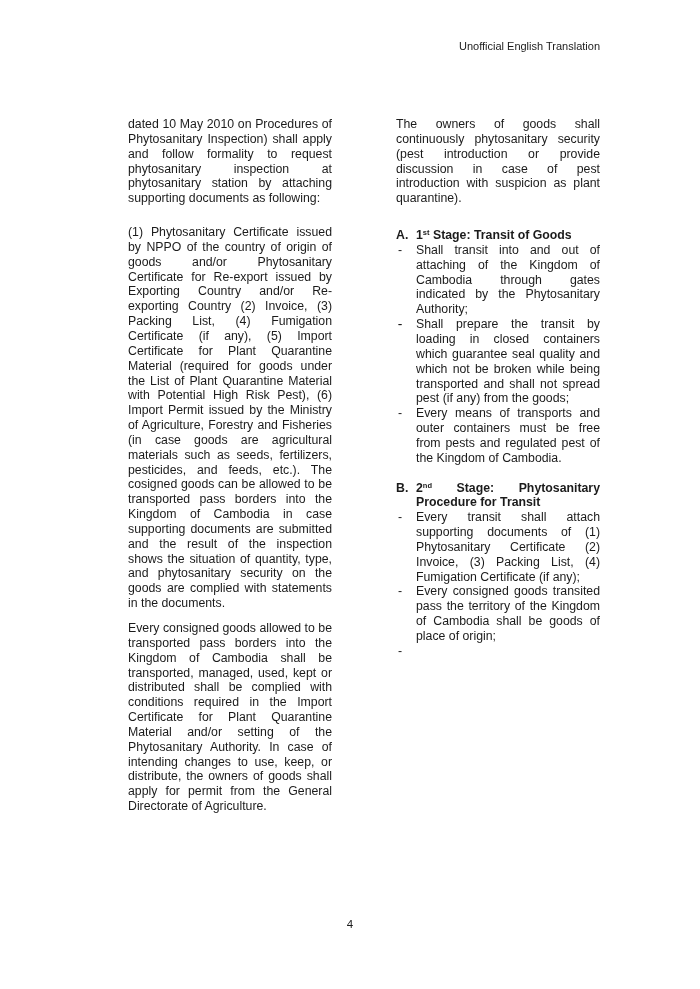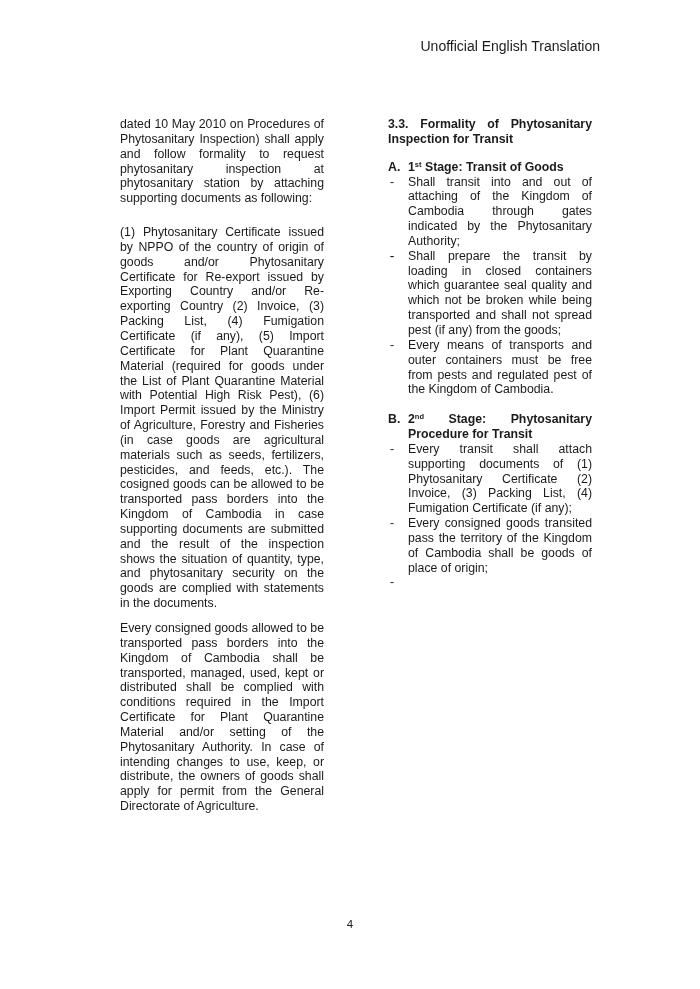--- a/index.html
+++ b/index.html
@@ -12,29 +12,29 @@
     color: #1b1b1b;
     font-family: "Liberation Sans", "DejaVu Sans", sans-serif;
     font-size: 12.3px;
     line-height: 14.85px;
     overflow: hidden;
   }
   .header-note {
     position: absolute;
     top: 40px;
     right: 100px;
-    font-size: 14px;
+    font-size: 11px;
     line-height: 13px;
     text-align: right;
     margin-left: 32px;
   }
   .columns {
     position: absolute;
     top: 117px;
-    left: 120px;
+    left: 128px;
     width: 472px;
     display: flex;
     gap: 64px;
   }
   .col { width: 204px; }
   .col p {
     margin: 0;
     text-align: justify;
   }
   .lc-para1 { margin-bottom: 19px !important; }
@@ -97,22 +97,22 @@
     <div class="col">
       <p class="lc-para1">dated 10 May 2010 on Procedures of Phytosanitary Inspection) shall apply and follow formality to request phytosanitary inspection at phytosanitary station by attaching supporting documents as following:</p>
 
       <p class="lc-para2">(1) Phytosanitary Certificate issued by NPPO of the country of origin of goods and/or Phytosanitary Certificate for Re-export issued by Exporting Country and/or Re-exporting Country (2) Invoice, (3) Packing List, (4) Fumigation Certificate (if any), (5) Import Certificate for Plant Quarantine Material (required for goods under the List of Plant Quarantine Material with Potential High Risk Pest), (6) Import Permit issued by the Ministry of Agriculture, Forestry and Fisheries (in case goods are agricultural materials such as seeds, fertilizers, pesticides, and feeds, etc.). The cosigned goods can be allowed to be transported pass borders into the Kingdom of Cambodia in case supporting documents are submitted and the result of the inspection shows the situation of quantity, type, and phytosanitary security on the goods are complied with statements in the documents.</p>
 
 
       <p>Every consigned goods allowed to be transported pass borders into the Kingdom of Cambodia shall be transported, managed, used, kept or distributed shall be complied with conditions required in the Import Certificate for Plant Quarantine Material and/or setting of the Phytosanitary Authority. In case of intending changes to use, keep, or distribute, the owners of goods shall apply for permit from the General Directorate of Agriculture.</p>
     </div>
 
     <div class="col">
+      <p class="rc-para1">The owners of goods shall continuously phytosanitary security (pest introduction or provide discussion in case of pest introduction with suspicion as plant quarantine).</p>
 
-      <h3 class="h33">3.3. Formality of Phytosanitary Inspection for Transit</h3>
 
       <h3 class="hang"><span class="hletter">A.</span><span>1</span><sup>st</sup><span> Stage: Transit of Goods</span></h3>
 
       <ul class="bullets bullets-a">
         <li><span class="dash">-</span><span>Shall transit into and out of attaching of the Kingdom of Cambodia through gates indicated by the Phytosanitary Authority;</span></li>
         <li><span class="dash">-</span></li>
         <li><span class="dash">-</span><span>Shall prepare the transit by loading in closed containers which guarantee seal quality and which not be broken while being transported and shall not spread pest (if any) from the goods;</span></li>
         <li><span class="dash">-</span><span>Every means of transports and outer containers must be free from pests and regulated pest of the Kingdom of Cambodia.</span></li>
       </ul>
 

